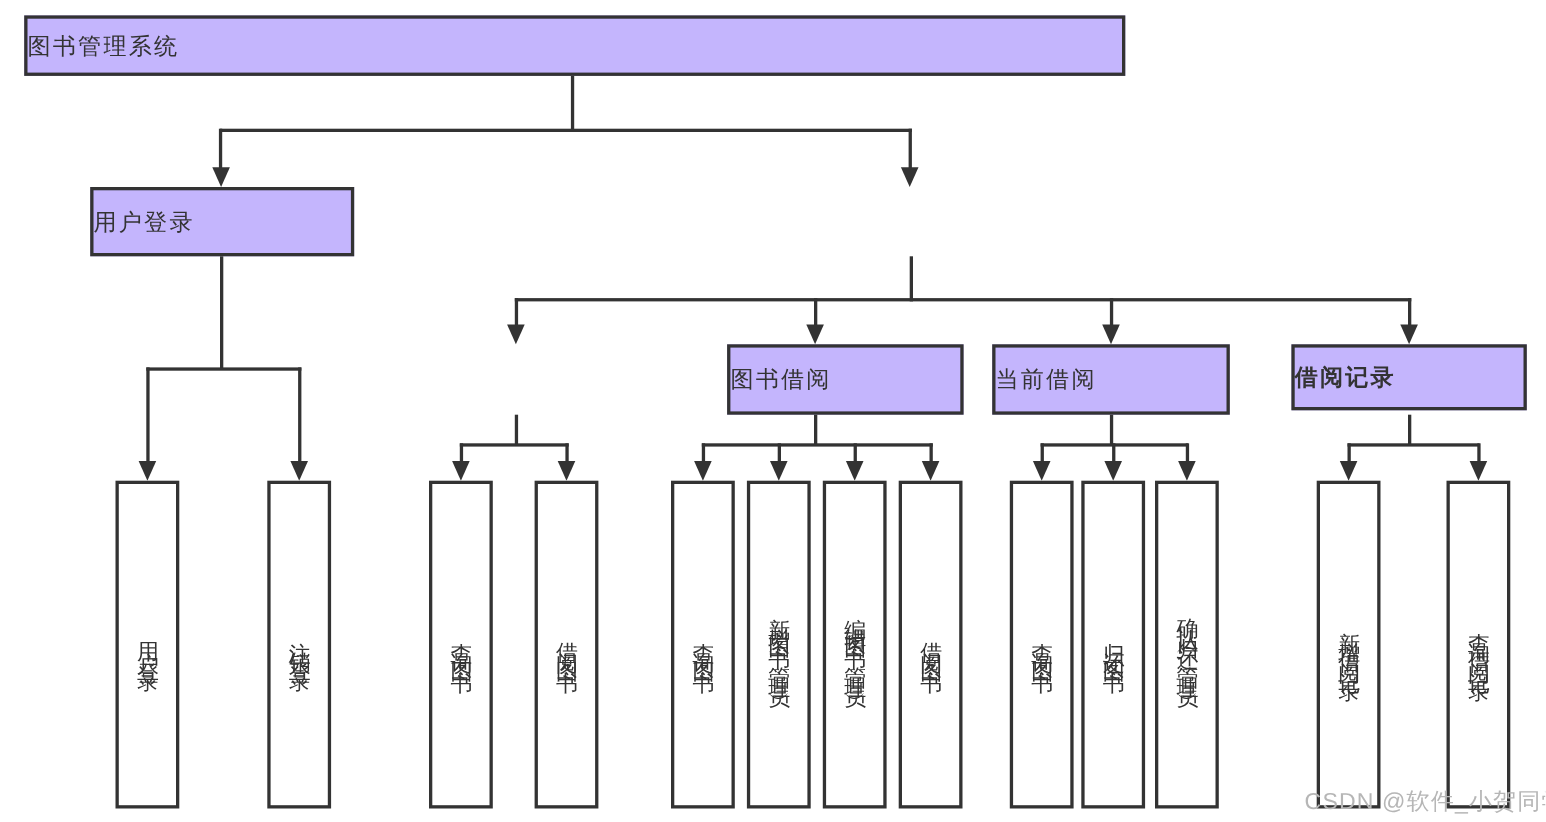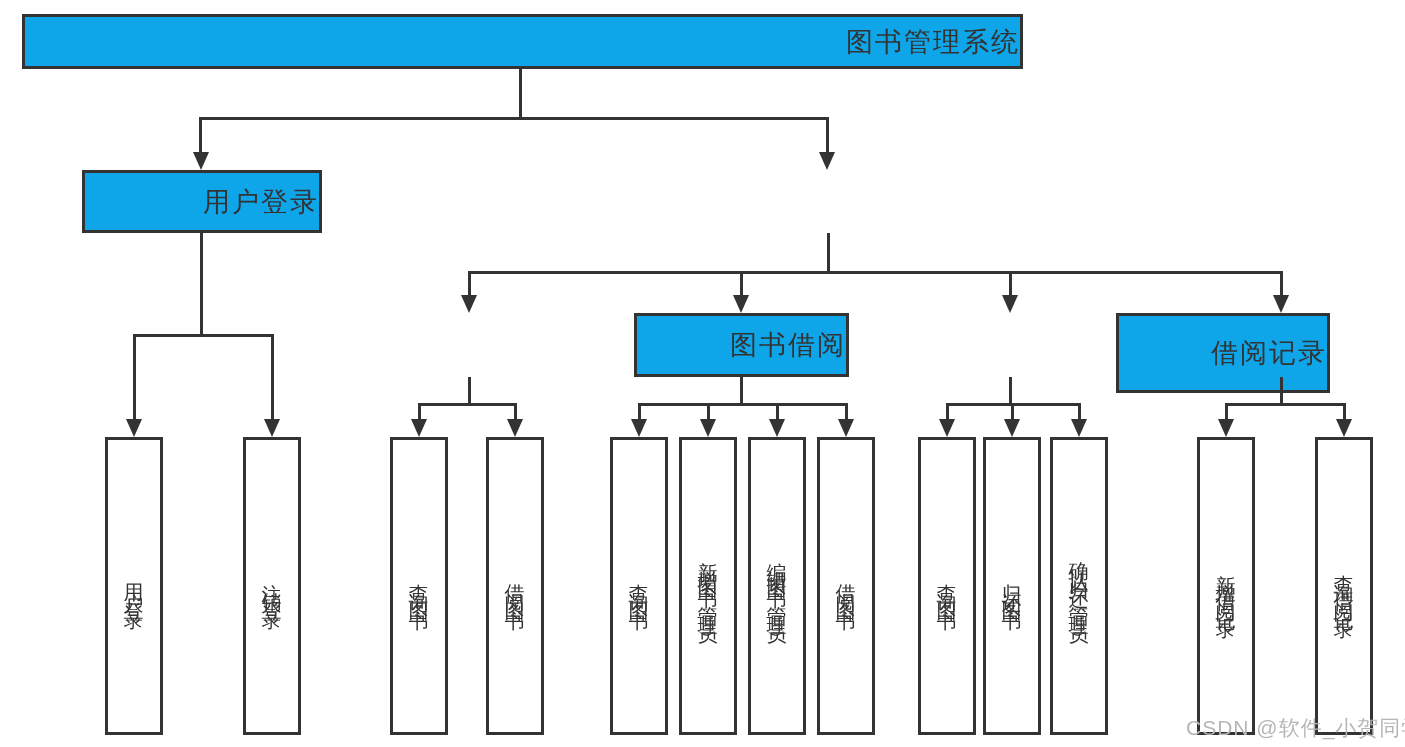--- a/index.html
+++ b/index.html
@@ -2,22 +2,22 @@
 <html><head>
 <meta charset="utf-8">
 <style>
   html,body { margin:0; padding:0; background:#ffffff; }
   .stage {
     position:relative; width:1405px; height:747px; background:#ffffff;
     font-family:"Liberation Sans", sans-serif; overflow:hidden;
   }
   .box {
     position:absolute; box-sizing:border-box; border:3px solid #333333;
-    background:#0ea5e9; display:flex; align-items:center; justify-content:flex-end;
-    font-size:27px; color:#333333; letter-spacing:2px; white-space:nowrap;
+    background:#c4b5fd; display:flex; align-items:center; justify-content:flex-start;
+    font-size:21px; color:#333333; letter-spacing:2px; white-space:nowrap;
   }
   .vbox {
     position:absolute; box-sizing:border-box; border:3px solid #333333;
     background:#ffffff; display:flex; align-items:center; justify-content:center;
     color:#333333;
   }
   .vbox span {
     writing-mode:vertical-rl; text-orientation:mixed;
     font-size:20px; line-height:1; letter-spacing:9px;
   }
@@ -64,24 +64,27 @@
   <div class="hline" style="left:468px; top:271px; width:815px;"></div>
   <div class="vline" style="left:468px;  top:271px; height:26px;"></div>
   <div class="arrow" style="left:461px;  top:295px;"></div>
   <div class="vline" style="left:740px;  top:271px; height:26px;"></div>
   <div class="arrow" style="left:733px;  top:295px;"></div>
   <div class="vline" style="left:1009px; top:271px; height:26px;"></div>
   <div class="arrow" style="left:1002px; top:295px;"></div>
   <div class="vline" style="left:1280px; top:271px; height:26px;"></div>
   <div class="arrow" style="left:1273px; top:295px;"></div>
 
-  <div class="box" style="left:634px; top:313px; width:215px; height:64px;">
+  <div class="box" style="left:661px; top:313px; width:215px; height:64px;">
     <span>图书借阅</span>
   </div>
-  <div class="box" style="left:1116px; top:313px; width:214px; height:80px;">
+  <div class="box" style="left:902px; top:313px; width:216px; height:64px;">
+    <span>当前借阅</span>
+  </div>
+  <div class="box" style="left:1174px; top:313px; width:214px; height:60px;font-weight:bold;">
     <span>借阅记录</span>
   </div>
 
   <div class="vline" style="left:468px; top:377px; height:28px;"></div>
   <div class="hline" style="left:418px; top:403px; width:99px;"></div>
   <div class="vline" style="left:418px; top:403px; height:18px;"></div>
   <div class="arrow" style="left:411px; top:419px;"></div>
   <div class="vline" style="left:514px; top:403px; height:18px;"></div>
   <div class="arrow" style="left:507px; top:419px;"></div>
 

